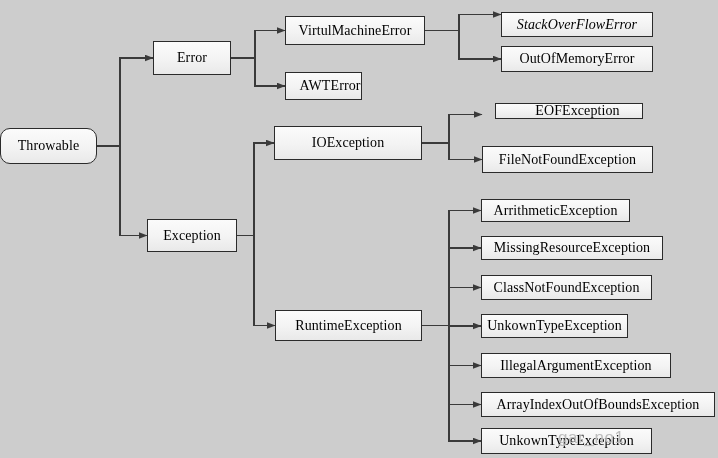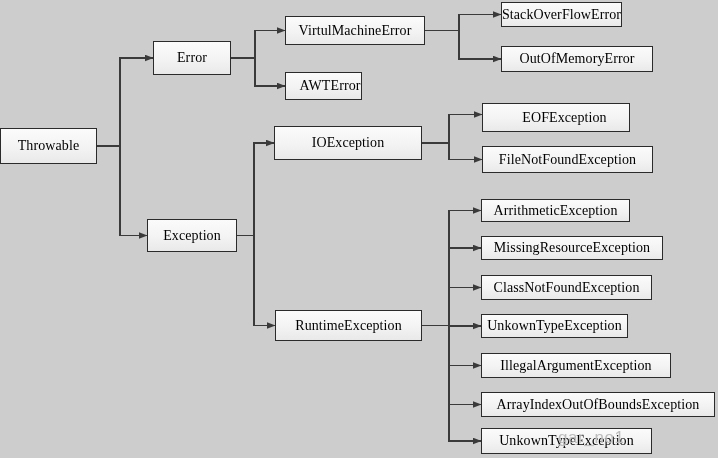--- a/index.html
+++ b/index.html
@@ -88,48 +88,48 @@
         <path d="M 449 325.5 L 449 248 L 481 248" fill="none" stroke="#3a3a3a" stroke-width="1.2" shape-rendering="crispEdges" marker-end="url(#arrowhead)"></path>
         <path d="M 449 325.5 L 449 287.5 L 481 287.5" fill="none" stroke="#3a3a3a" stroke-width="1.2" shape-rendering="crispEdges" marker-end="url(#arrowhead)"></path>
         <path d="M 449 325.5 L 449 326 L 481 326" fill="none" stroke="#3a3a3a" stroke-width="1.2" shape-rendering="crispEdges" marker-end="url(#arrowhead)"></path>
         <path d="M 449 325.5 L 449 365.5 L 481 365.5" fill="none" stroke="#3a3a3a" stroke-width="1.2" shape-rendering="crispEdges" marker-end="url(#arrowhead)"></path>
         <path d="M 449 325.5 L 449 404.5 L 481 404.5" fill="none" stroke="#3a3a3a" stroke-width="1.2" shape-rendering="crispEdges" marker-end="url(#arrowhead)"></path>
         <path d="M 449 325.5 L 449 441 L 481 441" fill="none" stroke="#3a3a3a" stroke-width="1.2" shape-rendering="crispEdges" marker-end="url(#arrowhead)"></path>
       </g>
   </svg>
 
   <div id="nodes">
-      <div class="node" style="left: 0px; top: 128px; width: 97px; height: 36px;">
+      <div class="node" style="left: 0px; top: 128px; width: 97px; height: 36px; border-radius: 10px;">
         <span class="node-label">Throwable</span>
       </div>
       <div class="node" style="left: 153px; top: 41px; width: 78px; height: 34px;">
         <span class="node-label">Error</span>
       </div>
       <div class="node" style="left: 147px; top: 219px; width: 90px; height: 33px;">
         <span class="node-label">Exception</span>
       </div>
       <div class="node" style="left: 285px; top: 16px; width: 140px; height: 29px;">
         <span class="node-label">VirtulMachineError</span>
       </div>
       <div class="node" style="left: 285px; top: 72px; width: 77px; height: 28px; padding-left: 13px;">
         <span class="node-label">AWTError</span>
       </div>
       <div class="node" style="left: 274px; top: 126px; width: 148px; height: 34px; font-family: Liberation Serif, serif;">
         <span class="node-label">IOException</span>
       </div>
       <div class="node" style="left: 275px; top: 310px; width: 147px; height: 31px;">
         <span class="node-label">RuntimeException</span>
       </div>
-      <div class="node" style="left: 501px; top: 2px; width: 121px; height: 25px;">
+      <div class="node" style="left: 501px; top: 12px; width: 152px; height: 25px; font-style: italic;">
         <span class="node-label">StackOverFlowError</span>
       </div>
       <div class="node" style="left: 501px; top: 46px; width: 152px; height: 26px;">
         <span class="node-label">OutOfMemoryError</span>
       </div>
-      <div class="node" style="left: 482px; top: 103px; width: 148px; height: 29px; padding-left: 17px;">
+      <div class="node" style="left: 495px; top: 103px; width: 148px; height: 16px; padding-left: 17px;">
         <span class="node-label">EOFException</span>
       </div>
       <div class="node" style="left: 482px; top: 146px; width: 171px; height: 27px;">
         <span class="node-label">FileNotFoundException</span>
       </div>
       <div class="node" style="left: 481px; top: 199px; width: 149px; height: 23px;">
         <span class="node-label">ArrithmeticException</span>
       </div>
       <div class="node" style="left: 481px; top: 236px; width: 182px; height: 24px;">
         <span class="node-label">MissingResourceException</span>

